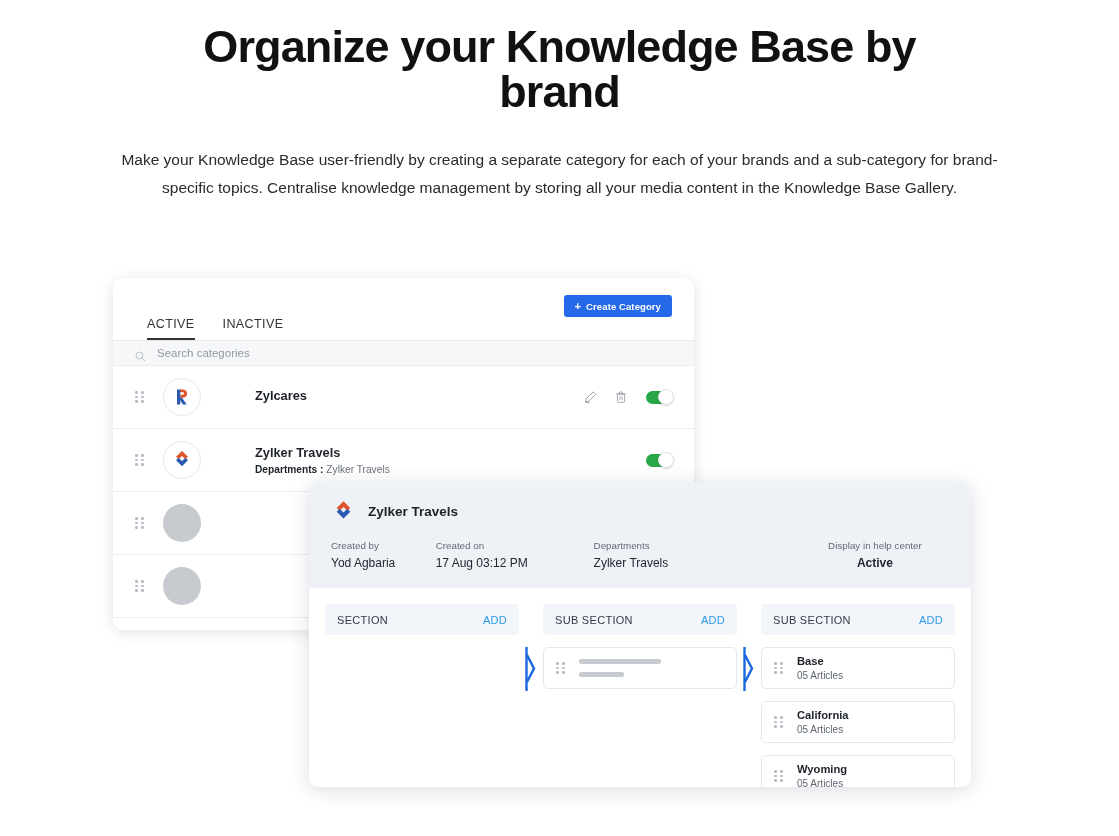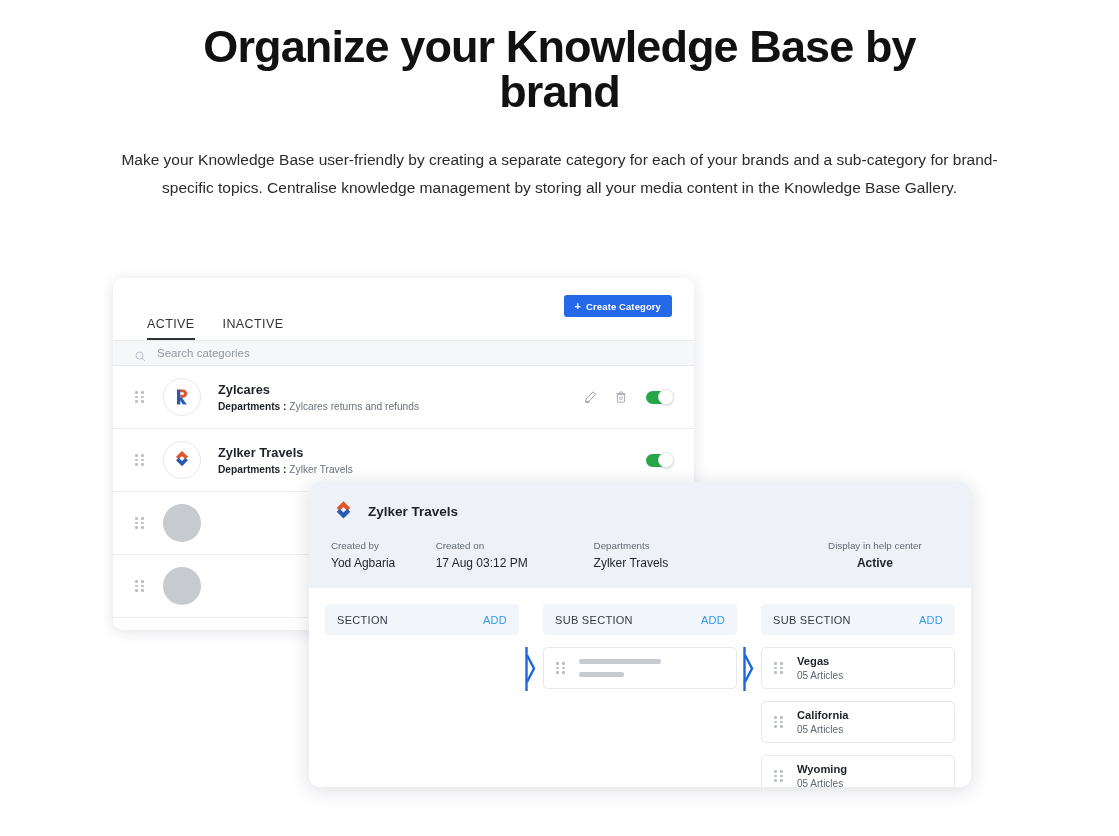--- a/index.html
+++ b/index.html
@@ -124,21 +124,21 @@
   .cat-logo {
     width: 38px; height: 38px;
     border-radius: 50%;
     border: 1px solid #e6e8ec;
     background: #fff;
     display: flex; align-items: center; justify-content: center;
     margin-right: 17px;
     flex: 0 0 auto;
   }
   .cat-logo svg { display:block; }
-  .cat-meta { flex: 1 1 auto; min-width: 0; }
+  .cat-meta { flex: 1 1 auto; min-width: 0; margin-left: 37px; }
   .cat-name {
     font-size: 12.8px;
     font-weight: 700;
     color: #1d2128;
     margin-bottom: 4px;
   }
   .cat-dept { font-size: 10.2px; color: #6a717c; }
   .cat-dept b { color: #1d2128; font-weight: 700; }
   .cat-actions {
     display: flex; align-items: center; gap: 18px;
@@ -280,24 +280,20 @@
         </span>
         <span class="cat-logo">
           <svg width="20" height="20" viewBox="0 0 24 24">
             <path d="M6 3 h7.2 a5 5 0 0 1 0 10 h-3.3 l-0.1 -3.6 h3.1 a1.5 1.5 0 0 0 0 -3 h-3.6 v-3.4 z" fill="#e2552c"></path>
             <path d="M6 3 h3.9 v18 h-3.9 z" fill="#2b5bb0"></path>
             <path d="M11.6 12.2 l6.1 8.8 h-4.6 l-4.8 -7.3 z" fill="#2b5bb0"></path>
           </svg>
         </span>
         <span class="cat-meta">
           <div class="cat-name">Zylcares</div>
-          <div class="cat-dept">
-            <b>Departments :</b>
-            <span>Zylcares returns and refunds</span>
-          </div>
         </span>
         <span class="cat-actions">
           <span class="ico-btn">
             <svg width="13" height="14" viewBox="0 0 16 16" fill="none">
               <path d="M11.3 1.6 l3.1 3.1 l-8.6 8.6 l-3.9 0.8 l0.8 -3.9 z" stroke="#8d929b" stroke-width="1.05" stroke-linejoin="round"></path>
               <line x1="2.1" y1="14.6" x2="7" y2="14.6" stroke="#8d929b" stroke-width="1.05"></line>
             </svg>
           </span>
           <span class="ico-btn">
             <svg width="12" height="14" viewBox="0 0 16 16" fill="none">
@@ -458,21 +454,21 @@
         <div class="sec-item">
           <span class="drag-dots">
             <i></i>
               <i></i>
               <i></i>
               <i></i>
               <i></i>
               <i></i>
           </span>
           <span>
-            <div class="sec-name">Vegas</div>
+            <div class="sec-name">Base</div>
             <div class="sec-count">05 Articles</div>
           </span>
         </div>
         <div class="sec-item">
           <span class="drag-dots">
             <i></i>
               <i></i>
               <i></i>
               <i></i>
               <i></i>

